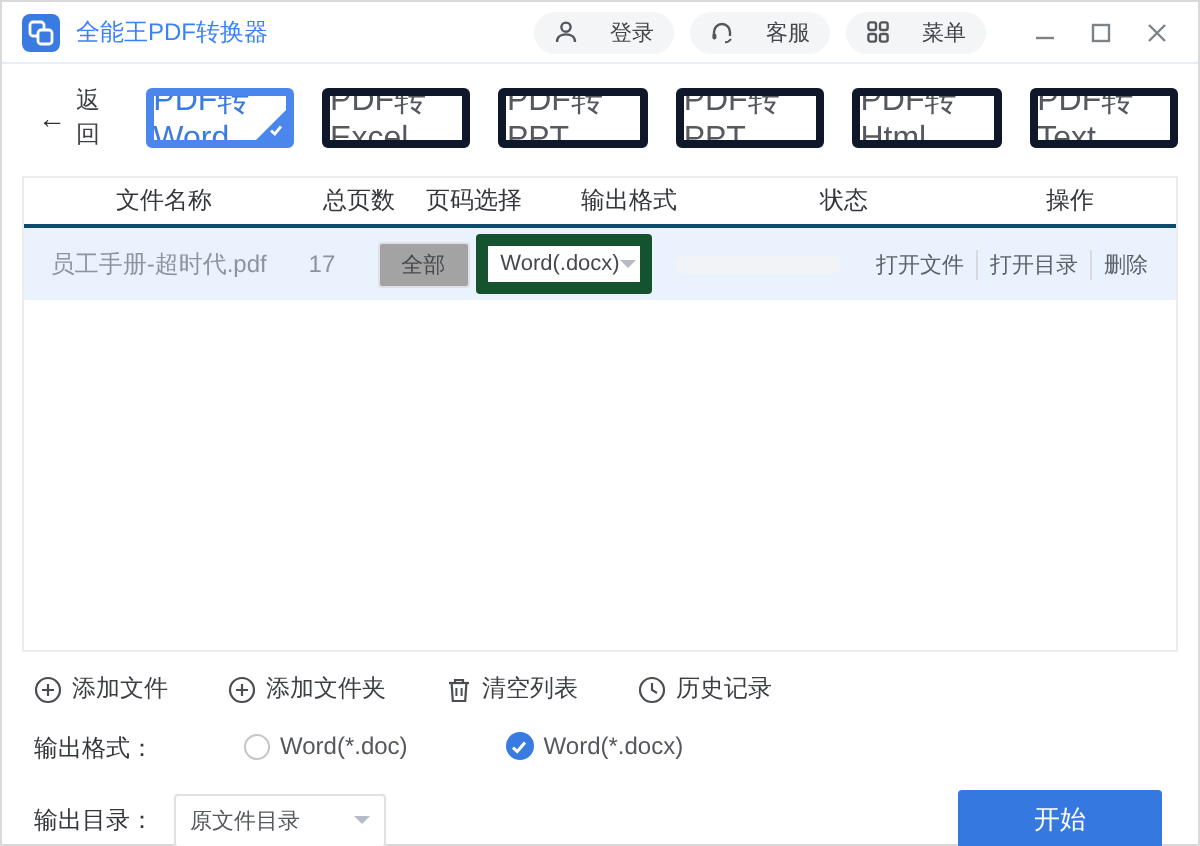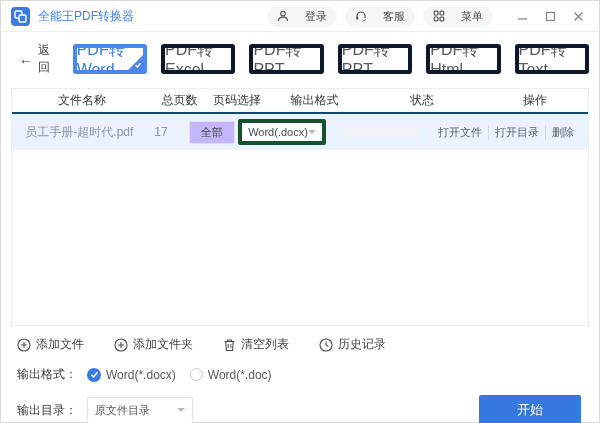--- a/index.html
+++ b/index.html
@@ -34,36 +34,36 @@
   .table-wrap { margin:4px 10px 0 10px; border:1px solid #ecedef; height:238px; flex:0 0 auto; background:#fff; }
   .thead { display:flex; height:25px; align-items:center; border-bottom:2px solid #0c4a6e; font-size:12px; color:#33363b; }
   .trow { display:flex; height:36px; align-items:center; background:#e9f2fd; font-size:12px; color:#8e949e; }
   .c-name   { width:140px; text-align:center; }
   .c-pages  { width:55px;  text-align:center; }
   .c-psel   { width:60px;  text-align:center; }
   .c-fmt    { width:95px;  text-align:center; }
   .c-status { width:120px; text-align:center; }
   .c-act    { flex:1; text-align:center; }
   .trow .c-name { text-align:center; padding-left:10px; }
-  .btn-all { display:inline-block; min-width:46px; background:#c4b5fd; border:1px solid #dfe1e5; border-radius:2px;
+  .btn-all { display:inline-block; min-width:46px; background:#a3a3a3; border:1px solid #dfe1e5; border-radius:2px;
              padding:3px 8px; font-size:11px; color:#45484d; cursor:pointer; }
   .fmt-select { display:inline-flex; align-items:center; justify-content:space-between; width:88px; background:#fff;
-                border:4px solid #14532d; border-radius:2px; padding:3px 6px; font-size:11px; color:#45484d; cursor:pointer; }
+                border:6px solid #14532d; border-radius:2px; padding:3px 6px; font-size:11px; color:#45484d; cursor:pointer; }
   .caret-down { width:0; height:0; border-left:4px solid transparent; border-right:4px solid transparent; border-top:4px solid #b6bac1; }
   .progress { display:inline-block; width:84px; height:9px; border-radius:5px; background:#f1f3f6; vertical-align:middle; }
   .row-actions { display:flex; align-items:center; padding-right:8px; font-size:11px; color:#5d6167; }
   .row-action { cursor:pointer; padding:0 6px; white-space:nowrap; }
   .row-action + .row-action { border-left:1px solid #d8dade; }
 
   
   .toolbar { display:flex; align-items:center; gap:30px; padding:10px 0 0 16px; font-size:12px; color:#3c3f44; flex:0 0 auto; }
   .tool { display:flex; align-items:center; gap:5px; cursor:pointer; }
 
   
-  .fmt-row { display:flex; align-items:center; padding:13px 0 0 16px; font-size:12px; color:#33363b; flex:0 0 auto; }
+  .fmt-row { display:flex; align-items:flex-start; padding:13px 0 0 16px; font-size:12px; color:#33363b; flex:0 0 auto;gap:35px; }
   .fmt-row .lbl { margin-right:10px; }
   .radio-opt { display:flex; align-items:center; gap:5px; margin-right:14px; color:#55585e; cursor:pointer; }
   .radio-on { width:14px; height:14px; border-radius:50%; background:#3a7be2; display:flex; align-items:center; justify-content:center; }
   .radio-off { width:13px; height:13px; border-radius:50%; border:1px solid #c3c7cd; background:#fff; }
 
   
   .dir-row { display:flex; align-items:center; padding:12px 18px 0 16px; font-size:12px; color:#33363b; flex:0 0 auto; }
   .dir-row .lbl { margin-right:10px;text-align:center; }
   .dir-select { display:inline-flex; align-items:center; justify-content:space-between; width:106px; background:#fff;
                 border:1px solid #dfe1e5; border-radius:2px; padding:5px 7px; font-size:11px; color:#55585e; cursor:pointer; }
@@ -224,30 +224,30 @@
         <circle cx="7" cy="7" r="6" fill="none" stroke="#4a4d52" stroke-width="1.1"></circle>
         <path d="M7 3.5 V7 L9.5 8.5" fill="none" stroke="#4a4d52" stroke-width="1.1"></path>
       </svg>
       <span>历史记录</span>
     </div>
   </div>
 
   <div class="fmt-row">
     <span class="lbl">输出格式：</span>
     <span class="radio-opt">
+      <span class="radio-off"></span>
+      <span>Word(*.doc)</span>
+    </span>
+    <span class="radio-opt">
       <span class="radio-on">
         <svg class="icon-svg" width="9" height="9" viewBox="0 0 9 9">
             <polyline points="1.5,4.8 3.6,6.8 7.5,2.3" fill="none" stroke="#fff" stroke-width="1.5"></polyline>
           </svg>
       </span>
       <span>Word(*.docx)</span>
-    </span>
-    <span class="radio-opt">
-      <span class="radio-off"></span>
-      <span>Word(*.doc)</span>
     </span>
   </div>
 
   <div class="dir-row">
     <span class="lbl">输出目录：</span>
     <span class="dir-select">
       <span>原文件目录</span>
       <span class="caret-down"></span>
     </span>
     <button class="start-btn">开始</button>

